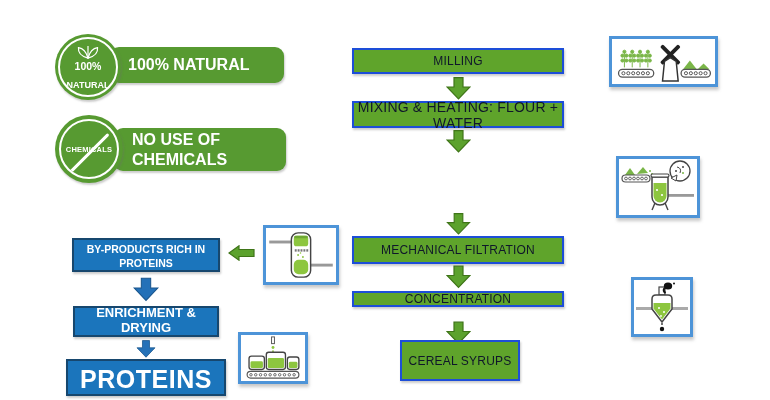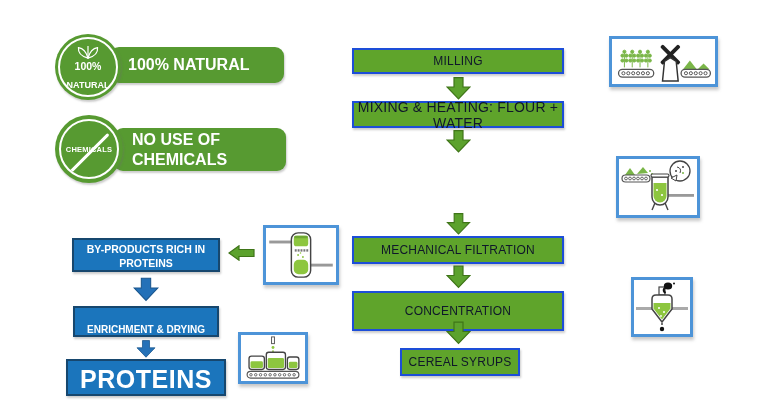--- a/index.html
+++ b/index.html
@@ -119,46 +119,46 @@
   </svg>
 
   <div class="abs gbox fs12" style="left:352px; top:236px; width:212px; height:28px;">
     <span>MECHANICAL FILTRATION</span>
   </div>
 
   <svg class="abs" style="left:446px; top:265px;" width="25" height="24" viewBox="0 0 25 23">
     <polygon points="8,0.7 17,0.7 17,10 24,10 12.5,22 1,10 8,10" fill="#5CA22D" stroke="#3F7518" stroke-width="1.2"></polygon>
   </svg>
 
-  <div class="abs gbox fs12" style="left:352px; top:291px; width:212px; height:40px;">
+  <div class="abs gbox fs12" style="left:352px; top:291px; width:212px; height:16px;">
     <span>CONCENTRATION</span>
   </div>
 
   <svg class="abs" style="left:446px; top:321px;" width="25" height="24" viewBox="0 0 25 23">
     <polygon points="8,0.7 17,0.7 17,10 24,10 12.5,22 1,10 8,10" fill="#5CA22D" stroke="#3F7518" stroke-width="1.2"></polygon>
   </svg>
 
-  <div class="abs gbox fs12" style="left:400px; top:348px; width:120px; height:28px;text-align:right;">
+  <div class="abs gbox fs12" style="left:400px; top:340px; width:120px; height:41px;text-align:right;">
     <span>CEREAL SYRUPS</span>
   </div>
 
   <svg class="abs" style="left:228px; top:245px;" width="27" height="16" viewBox="0 0 27 16">
     <polygon points="26,4.5 11,4.5 11,0.8 1,8 11,15.2 11,11.5 26,11.5" fill="#5CA22D" stroke="#3F7518" stroke-width="1.2"></polygon>
   </svg>
 
   <div class="abs bbox" style="left:72px; top:238px; width:148px; height:34px; font-size:10.5px; line-height:1.35;">
     <span class="pre">BY-PRODUCTS RICH IN
 PROTEINS</span>
   </div>
 
   <svg class="abs" style="left:133px; top:276px;" width="26" height="27" viewBox="0 0 25 23">
     <polygon points="8,0.7 17,0.7 17,10 24,10 12.5,22 1,10 8,10" fill="#2471B8" stroke="#1A568D" stroke-width="1"></polygon>
   </svg>
 
-  <div class="abs bbox" style="left:73px; top:306px; width:146px; height:31px; font-size:10px;">
+  <div class="abs bbox" style="left:73px; top:306px; width:146px; height:31px; font-size:13px;">
     <span>ENRICHMENT &amp; DRYING</span>
   </div>
 
   <svg class="abs" style="left:133px; top:340px;" width="26" height="18" viewBox="0 0 25 23">
     <polygon points="8,0.7 17,0.7 17,10 24,10 12.5,22 1,10 8,10" fill="#2471B8" stroke="#1A568D" stroke-width="1"></polygon>
   </svg>
 
   <div class="abs bbox" style="left:66px; top:359px; width:160px; height:37px; font-size:25px; letter-spacing:.5px;">
     <span>PROTEINS</span>
   </div>

